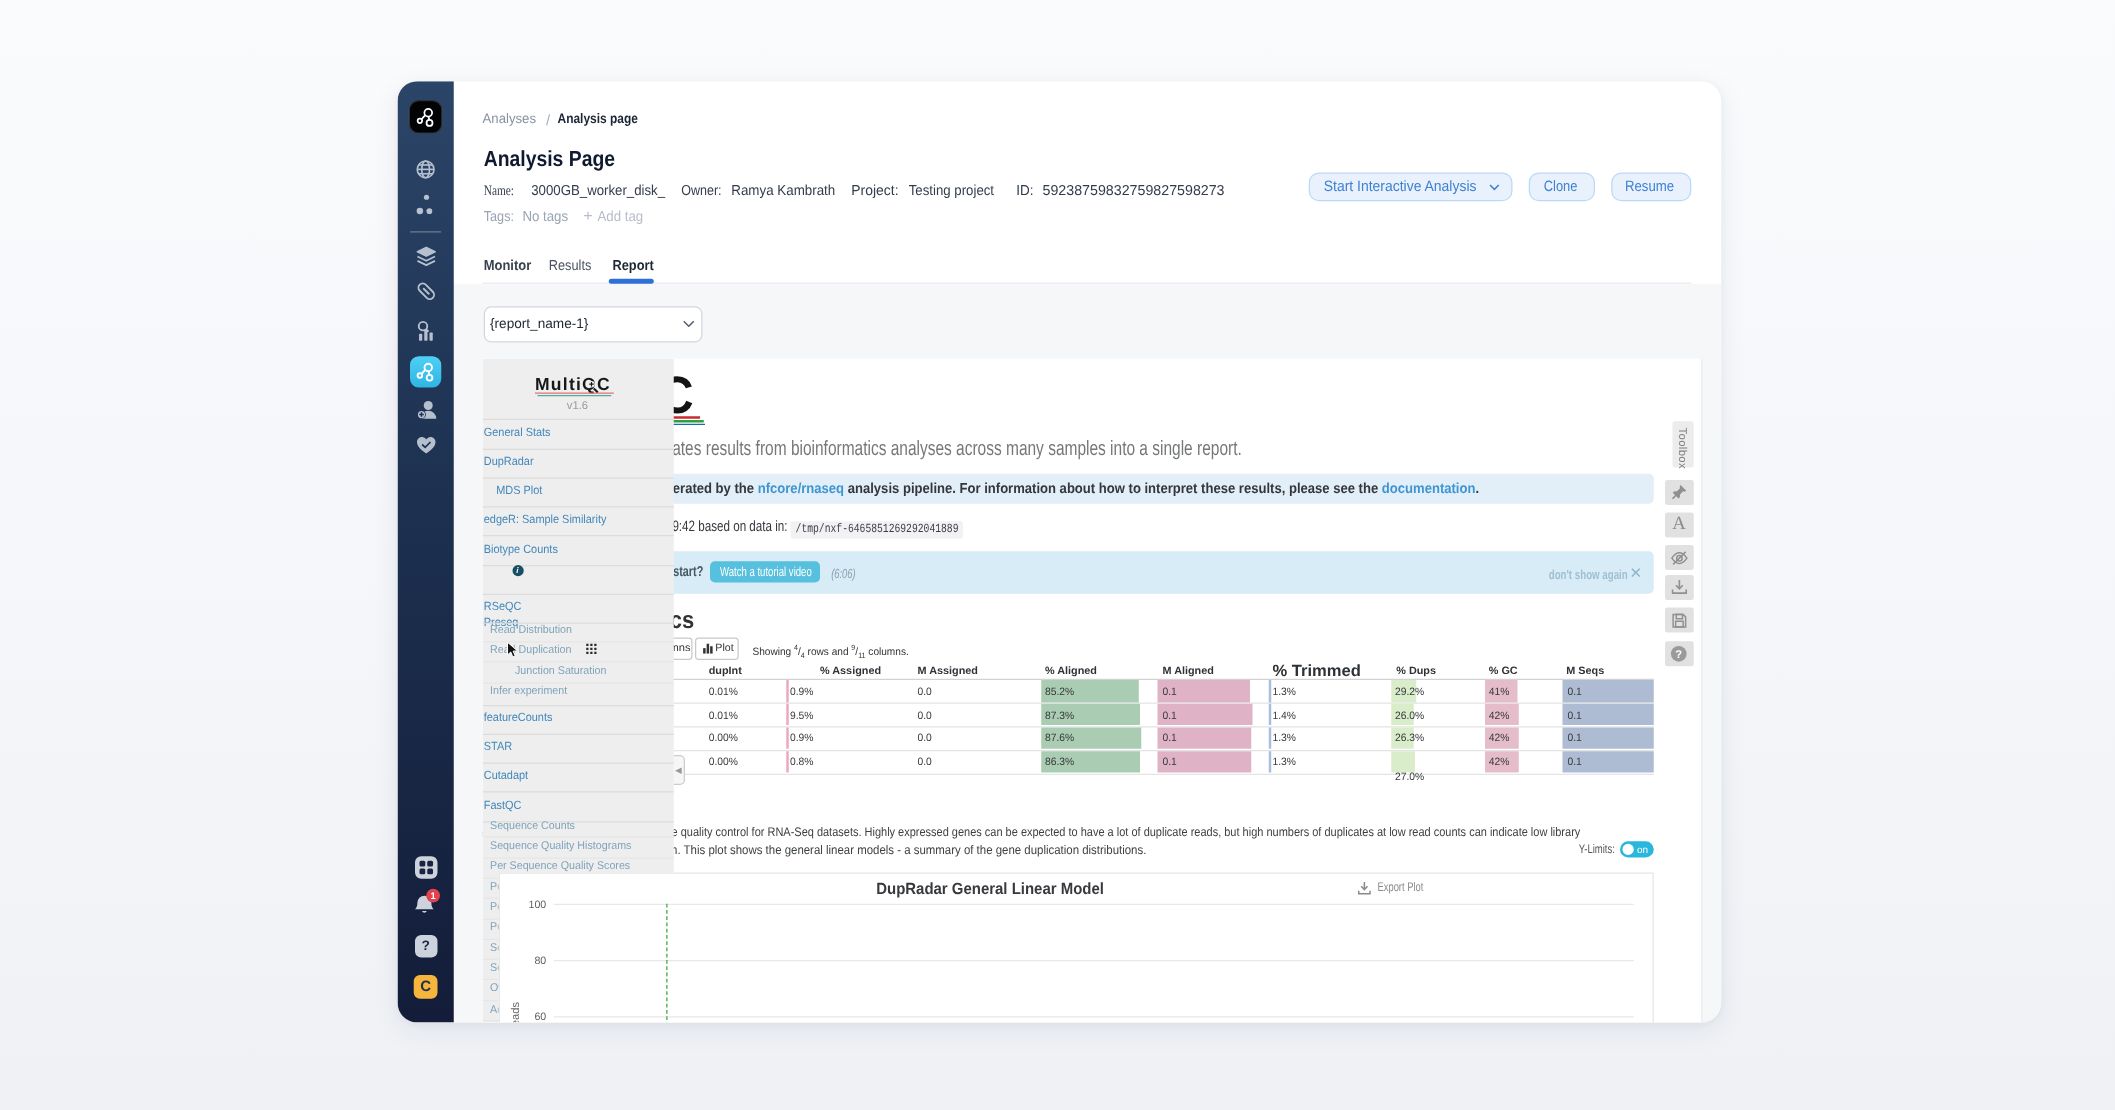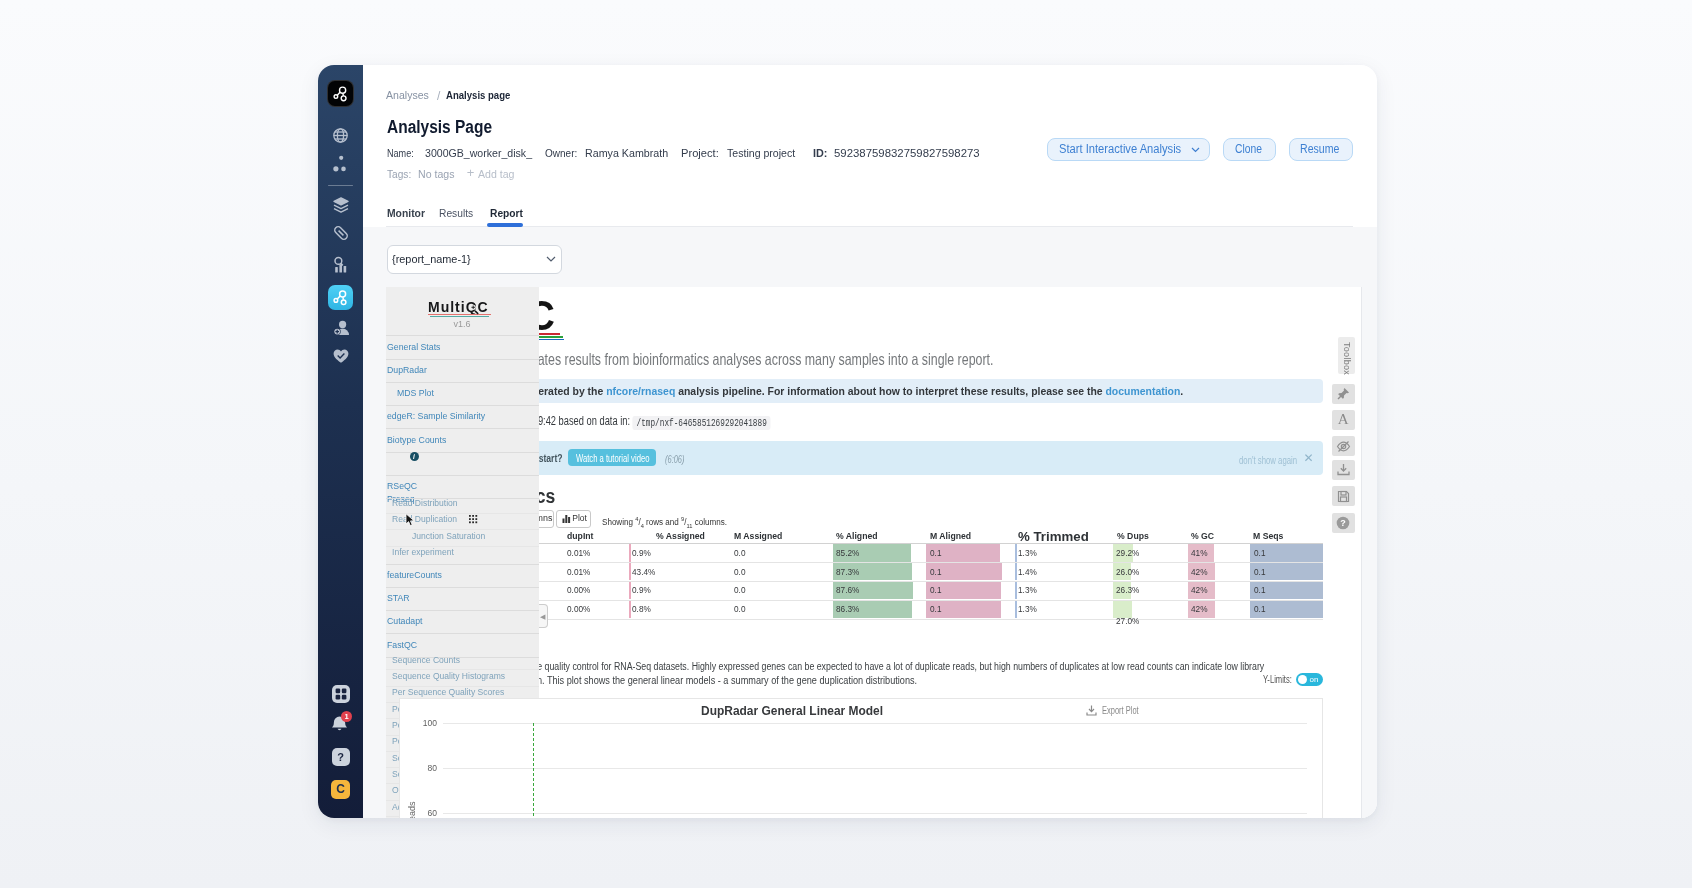--- a/index.html
+++ b/index.html
@@ -107,27 +107,27 @@
   </svg>
   <div style="left:23px; top:646px; width:11px; height:11px; background:#e2414e; border-radius:50%; color:#fff; font-size:7.5px; font-weight:700; text-align:center; line-height:11px;">1</div>
   <div style="left:13.5px; top:682.5px; width:18px; height:18px; background:#ccd3dd; border-radius:5px; color:#1a2440; font-size:11px; font-weight:700; text-align:center; line-height:18px;">?</div>
   <div style="left:13px; top:714.5px; width:19px; height:19px; background:#f6b63c; border-radius:5px; color:#20304e; font-size:12px; font-weight:700; text-align:center; line-height:19px;">C</div>
 </div>
 
 <div style="left:386.4px; top:89px; font-size:11px; color:#8792a3; line-height:12px; white-space:nowrap;"><span style="display:inline-block; transform:scaleX(0.96); transform-origin:0 0; white-space:nowrap; ">Analyses</span><span style="display:inline-block; width:0px;"></span></div>
 <div style="left:436.9px; top:88.5px; font-size:12px; color:#a8b0bd;">/</div>
 <div style="left:446.3px; top:89px; font-size:11px; font-weight:700; color:#1c2536; white-space:nowrap;"><span style="display:inline-block; transform:scaleX(0.87); transform-origin:0 0; white-space:nowrap; ">Analysis page</span></div>
 <div style="left:387px; top:117px; font-size:17.5px; font-weight:700; color:#101a2e; line-height:20px; white-space:nowrap;"><span style="display:inline-block; transform:scaleX(0.885); transform-origin:0 0; white-space:nowrap; ">Analysis Page</span></div>
-<div style="left:386.7px; top:147px; font-size:11.5px; font-weight:400; color:#333c4c; line-height:12px; white-space:nowrap;"><span style="display:inline-block; transform:scaleX(0.79); transform-origin:0 0; white-space:nowrap; ">Name:</span></div>
+<div style="left:386.7px; top:147px; font-size:11.5px; font-weight:400; color:#333c4c; line-height:12px; white-space:nowrap;font-family:Liberation Serif, serif;"><span style="display:inline-block; transform:scaleX(0.79); transform-origin:0 0; white-space:nowrap; ">Name:</span></div>
 <div style="left:425.0px; top:147px; font-size:11.5px; font-weight:400; color:#333c4c; line-height:12px; white-space:nowrap;"><span style="display:inline-block; transform:scaleX(0.92); transform-origin:0 0; white-space:nowrap; ">3000GB_worker_disk_</span></div>
 <div style="left:545.0px; top:147px; font-size:11.5px; font-weight:400; color:#333c4c; line-height:12px; white-space:nowrap;"><span style="display:inline-block; transform:scaleX(0.87); transform-origin:0 0; white-space:nowrap; ">Owner:</span></div>
 <div style="left:585.3px; top:147px; font-size:11.5px; font-weight:400; color:#333c4c; line-height:12px; white-space:nowrap;"><span style="display:inline-block; transform:scaleX(0.93); transform-origin:0 0; white-space:nowrap; ">Ramya Kambrath</span></div>
 <div style="left:681.3px; top:147px; font-size:11.5px; font-weight:400; color:#333c4c; line-height:12px; white-space:nowrap;"><span style="display:inline-block; transform:scaleX(0.97); transform-origin:0 0; white-space:nowrap; ">Project:</span></div>
 <div style="left:727.0px; top:147px; font-size:11.5px; font-weight:400; color:#333c4c; line-height:12px; white-space:nowrap;"><span style="display:inline-block; transform:scaleX(0.92); transform-origin:0 0; white-space:nowrap; ">Testing project</span></div>
-<div style="left:813.0px; top:147px; font-size:11.5px; font-weight:700; color:#333c4c; line-height:12px; white-space:nowrap;"><span style="display:inline-block; transform:scaleX(0.94); transform-origin:0 0; white-space:nowrap; ">ID:</span></div>
+<div style="left:813.0px; top:147px; font-size:11.5px; font-weight:400; color:#333c4c; line-height:12px; white-space:nowrap;"><span style="display:inline-block; transform:scaleX(0.94); transform-origin:0 0; white-space:nowrap; ">ID:</span></div>
 <div style="left:834.0px; top:147px; font-size:11.5px; font-weight:400; color:#333c4c; line-height:12px; white-space:nowrap;"><span style="display:inline-block; transform:scaleX(0.99); transform-origin:0 0; white-space:nowrap; ">59238759832759827598273</span></div>
 <div style="left:386.7px; top:167.5px; font-size:11.5px; color:#9aa3b2; line-height:12px;"><span style="display:inline-block; transform:scaleX(0.88); transform-origin:0 0; white-space:nowrap; ">Tags:</span></div>
 <div style="left:418.4px; top:167.5px; font-size:11.5px; color:#9aa3b2; line-height:12px;"><span style="display:inline-block; transform:scaleX(0.92); transform-origin:0 0; white-space:nowrap; ">No tags</span></div>
 <div style="left:466.7px; top:166px; font-size:13px; color:#b7bec9; line-height:14px;">+</div>
 <div style="left:477.5px; top:167.5px; font-size:11.5px; color:#b7bec9; line-height:12px;"><span style="display:inline-block; transform:scaleX(0.92); transform-origin:0 0; white-space:nowrap; ">Add tag</span></div>
 <div style="left:1047px; top:137.6px; width:162.8px; height:23.5px; border:1px solid #b9d9f6; background:#e9f2fc; border-radius:8px;"></div>
 <div style="left:1059px; top:143px; font-size:12px; font-weight:400; color:#3e80d2; line-height:13px; white-space:nowrap;"><span style="display:inline-block; transform:scaleX(0.93); transform-origin:0 0; white-space:nowrap; ">Start Interactive Analysis</span></div>
 <svg style="position:absolute; left:1191px; top:147px;" width="9" height="6" viewBox="0 0 9 6">
         <path d="M1 1 L4.5 4.5 L8 1" stroke="#3f7fd0" stroke-width="1.2" fill="none"></path>
       </svg>
@@ -152,21 +152,21 @@
 <div style="position:absolute; left:84.5px; top:51.6px; width:94.10000000000002px; height:1.9px; background:#1769c0; z-index:1;"></div>
 <div style="position:absolute; left:65.6px; top:62.5px; font-size:16.5px; color:#75787b; z-index:1; line-height:18px;"><span style="display:inline-block; transform:scaleX(0.7506); transform-origin:0 0; white-space:nowrap; ">MultiQC aggregates results from bioinformatics analyses across many samples into a single report.</span></div>
 <div style="position:absolute; left:4.5px; top:92.0px; width:933px; height:24.2px; background:#e2eef8; border-radius:4px; z-index:1;"></div>
 <div style="position:absolute; left:28.8px; top:98.3px; font-size:11.5px; font-weight:700; color:#33373b; z-index:1; line-height:12px;"><span style="display:inline-block; transform:scaleX(0.9085); transform-origin:0 0; white-space:nowrap; ">This report has been generated by the <span style="color:#3e95d1;">nfcore/rnaseq</span> analysis pipeline. For information about how to interpret these results, please see the <span style="color:#3e95d1;">documentation</span>.</span></div>
 <div style="position:absolute; left:6.8px; top:128.2px; font-size:12px; color:#34383c; z-index:1; line-height:13px;"><span style="display:inline-block; transform:scaleX(0.7755); transform-origin:0 0; white-space:nowrap; ">Report generated on 2022-05-05, 09:42 based on data in: <span style="font-family:'Liberation Mono',monospace; font-size:10px; background:#f2f2f4; color:#3a3f44; border-radius:3px; padding:1.5px 5px;">/tmp/nxf-6465851269292041889</span></span></div>
 <div style="position:absolute; left:4.5px; top:153.5px; width:933px; height:34px; background:#d8ecf7; border-radius:4px; z-index:1;"></div>
 <div style="position:absolute; left:6.0px; top:165.3px; font-size:11.5px; font-weight:700; color:#44565f; z-index:1; line-height:12px;"><span style="display:inline-block; transform:scaleX(0.75); transform-origin:0 0; white-space:nowrap; ">New to MultiQC? Not sure where to start?</span></div>
 <div style="position:absolute; left:182.2px; top:162.3px; width:88.6px; height:17px; background:#56c0de; border-radius:4px; z-index:1;"></div>
 <div style="position:absolute; left:190.3px; top:166.2px; font-size:10.5px; color:#fff; z-index:1; line-height:11px;"><span style="display:inline-block; transform:scaleX(0.73); transform-origin:0 0; white-space:nowrap; ">Watch a tutorial video</span></div>
 <div style="position:absolute; left:279.7px; top:166.5px; font-size:10.5px; font-style:italic; color:#8aa0ad; z-index:1; line-height:11px;"><span style="display:inline-block; transform:scaleX(0.71); transform-origin:0 0; white-space:nowrap; ">(6:06)</span></div>
-<div style="position:absolute; left:853.5px; top:167.5px; font-size:10.5px; color:#9fc0d4; z-index:1; line-height:11px;"><span style="display:inline-block; transform:scaleX(0.74); transform-origin:0 0; white-space:nowrap; ">don't show again</span></div>
+<div style="position:absolute; left:853.5px; top:167.5px; font-size:10.5px; color:#9fc0d4; z-index:1; line-height:11px;font-weight:bold;"><span style="display:inline-block; transform:scaleX(0.74); transform-origin:0 0; white-space:nowrap; ">don't show again</span></div>
 <div style="position:absolute; left:918.0px; top:164.5px; font-size:12px; color:#8fb4c9; z-index:1; line-height:12px;">✕</div>
 <div style="position:absolute; left:21.8px; top:199.3px; font-size:19.5px; font-weight:700; color:#303336; z-index:1; line-height:21px;"><span style="display:inline-block; transform:scaleX(0.9); transform-origin:0 0; white-space:nowrap; ">General Statistics</span></div>
 <div style="position:absolute; left:81.5px; top:222.6px; width:87px; height:18px; background:#fff; border:1px solid #c9c9c9; border-radius:3px; z-index:1;"></div>
 <div style="position:absolute; left:90.5px; top:227.3px; font-size:8.5px; color:#333; z-index:1; line-height:9px;"><span style="display:inline-block; transform:scaleX(1.05); transform-origin:0 0; white-space:nowrap; ">Configure Columns</span></div>
 <div style="position:absolute; left:170.4px; top:222.6px; width:35.4px; height:18px; background:#fff; border:1px solid #c9c9c9; border-radius:3px; z-index:1;"></div>
 <svg style="position:absolute; left:176.3px; top:227.0px; z-index:1;" width="9" height="9" viewBox="0 0 9 9">
           <g fill="#333">
             <rect x="0.5" y="4.5" width="2" height="4.5"></rect>
             <rect x="3.3" y="1" width="2" height="8"></rect>
             <rect x="6.1" y="3" width="2" height="6"></rect>
@@ -214,21 +214,21 @@
 <div style="position:absolute; left:802.0px; top:313.5px; width:27px; height:17.6px; background:#e5bcc9; z-index:1;"></div>
 <div style="position:absolute; left:864.0px; top:257.1px; width:73.5px; height:17.6px; background:#adbcd2; z-index:1;"></div>
 <div style="position:absolute; left:864.0px; top:275.9px; width:73.5px; height:17.6px; background:#adbcd2; z-index:1;"></div>
 <div style="position:absolute; left:864.0px; top:294.7px; width:73.5px; height:17.6px; background:#adbcd2; z-index:1;"></div>
 <div style="position:absolute; left:864.0px; top:313.5px; width:73.5px; height:17.6px; background:#adbcd2; z-index:1;"></div>
 <div style="position:absolute; left:181.4px; top:261.7px; font-size:8.5px; color:#37393c; z-index:2; line-height:9px;"><span style="display:inline-block; transform:scaleX(0.97); transform-origin:0 0; white-space:nowrap; ">0.01%</span></div>
 <div style="position:absolute; left:181.4px; top:280.5px; font-size:8.5px; color:#37393c; z-index:2; line-height:9px;"><span style="display:inline-block; transform:scaleX(0.97); transform-origin:0 0; white-space:nowrap; ">0.01%</span></div>
 <div style="position:absolute; left:181.4px; top:299.3px; font-size:8.5px; color:#37393c; z-index:2; line-height:9px;"><span style="display:inline-block; transform:scaleX(0.97); transform-origin:0 0; white-space:nowrap; ">0.00%</span></div>
 <div style="position:absolute; left:181.4px; top:318.1px; font-size:8.5px; color:#37393c; z-index:2; line-height:9px;"><span style="display:inline-block; transform:scaleX(0.97); transform-origin:0 0; white-space:nowrap; ">0.00%</span></div>
 <div style="position:absolute; left:246.5px; top:261.7px; font-size:8.5px; color:#37393c; z-index:2; line-height:9px;"><span style="display:inline-block; transform:scaleX(0.97); transform-origin:0 0; white-space:nowrap; ">0.9%</span></div>
-<div style="position:absolute; left:246.5px; top:280.5px; font-size:8.5px; color:#37393c; z-index:2; line-height:9px;"><span style="display:inline-block; transform:scaleX(0.97); transform-origin:0 0; white-space:nowrap; ">43.4%</span></div>
+<div style="position:absolute; left:246.5px; top:280.5px; font-size:8.5px; color:#37393c; z-index:2; line-height:9px;"><span style="display:inline-block; transform:scaleX(0.97); transform-origin:0 0; white-space:nowrap; ">9.5%</span></div>
 <div style="position:absolute; left:246.5px; top:299.3px; font-size:8.5px; color:#37393c; z-index:2; line-height:9px;"><span style="display:inline-block; transform:scaleX(0.97); transform-origin:0 0; white-space:nowrap; ">0.9%</span></div>
 <div style="position:absolute; left:246.5px; top:318.1px; font-size:8.5px; color:#37393c; z-index:2; line-height:9px;"><span style="display:inline-block; transform:scaleX(0.97); transform-origin:0 0; white-space:nowrap; ">0.8%</span></div>
 <div style="position:absolute; left:348.9px; top:261.7px; font-size:8.5px; color:#37393c; z-index:2; line-height:9px;"><span style="display:inline-block; transform:scaleX(0.97); transform-origin:0 0; white-space:nowrap; ">0.0</span></div>
 <div style="position:absolute; left:348.9px; top:280.5px; font-size:8.5px; color:#37393c; z-index:2; line-height:9px;"><span style="display:inline-block; transform:scaleX(0.97); transform-origin:0 0; white-space:nowrap; ">0.0</span></div>
 <div style="position:absolute; left:348.9px; top:299.3px; font-size:8.5px; color:#37393c; z-index:2; line-height:9px;"><span style="display:inline-block; transform:scaleX(0.97); transform-origin:0 0; white-space:nowrap; ">0.0</span></div>
 <div style="position:absolute; left:348.9px; top:318.1px; font-size:8.5px; color:#37393c; z-index:2; line-height:9px;"><span style="display:inline-block; transform:scaleX(0.97); transform-origin:0 0; white-space:nowrap; ">0.0</span></div>
 <div style="position:absolute; left:450.8px; top:261.7px; font-size:8.5px; color:#37393c; z-index:2; line-height:9px;"><span style="display:inline-block; transform:scaleX(0.97); transform-origin:0 0; white-space:nowrap; ">85.2%</span></div>
 <div style="position:absolute; left:450.8px; top:280.5px; font-size:8.5px; color:#37393c; z-index:2; line-height:9px;"><span style="display:inline-block; transform:scaleX(0.97); transform-origin:0 0; white-space:nowrap; ">87.3%</span></div>
 <div style="position:absolute; left:450.8px; top:299.3px; font-size:8.5px; color:#37393c; z-index:2; line-height:9px;"><span style="display:inline-block; transform:scaleX(0.97); transform-origin:0 0; white-space:nowrap; ">87.6%</span></div>
 <div style="position:absolute; left:450.8px; top:318.1px; font-size:8.5px; color:#37393c; z-index:2; line-height:9px;"><span style="display:inline-block; transform:scaleX(0.97); transform-origin:0 0; white-space:nowrap; ">86.3%</span></div>

